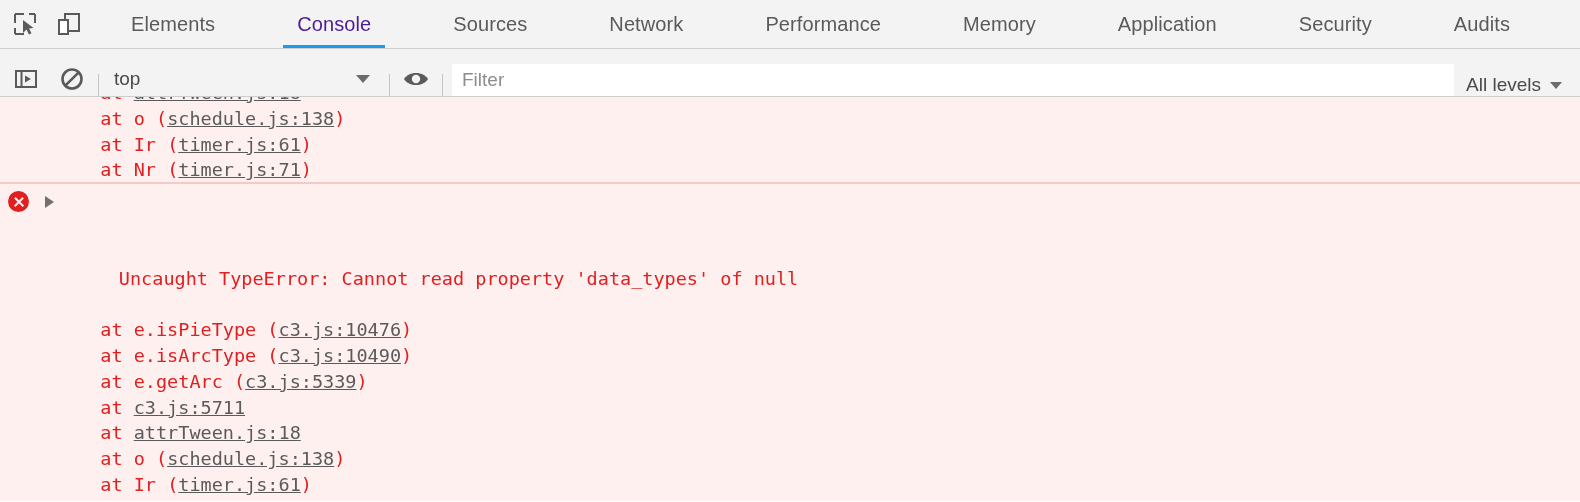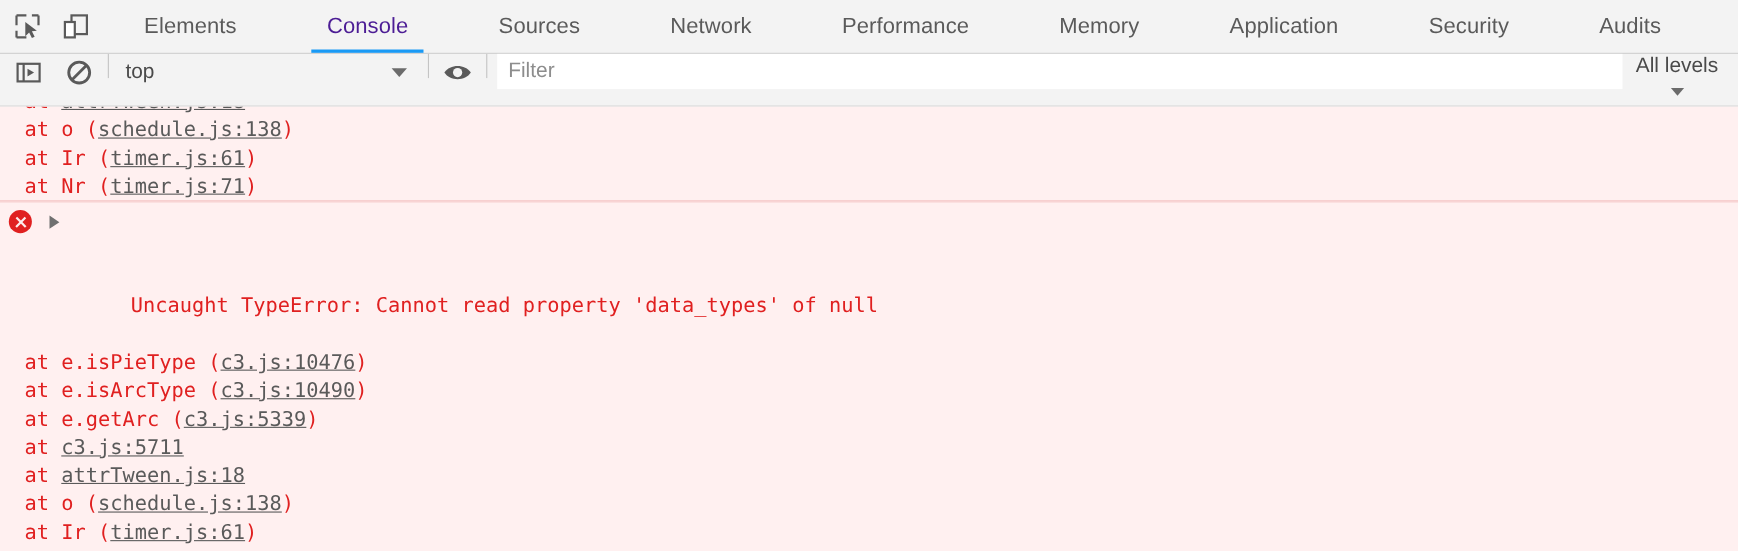--- a/index.html
+++ b/index.html
@@ -71,21 +71,21 @@
     height: 3px;
     background: #1a9af5;
   }
 
   
   .filterbar {
     height: 48px;
     background: #f3f3f3;
     border-bottom: 1px solid #cdcdcd;
     display: flex;
-    align-items: flex-start;
+    align-items: flex-end;
     box-sizing: border-box;
     padding-left: 9px;
   }
   .fb-btn {
     width: 34px;
     height: 34px;
     display: flex;
     align-items: center;
     justify-content: center;
   }
@@ -132,21 +132,20 @@
   .filter-input::placeholder {
     color: #8d8d8d;
     opacity: 1;
   }
   .levels {
     display: flex;
     align-items: center;
     gap: 9px;
     padding-right: 18px;
     white-space: nowrap;
-    flex-direction: column;
   }
   .levels .label {
     font-size: 19px;
     color: #4a4a4a;
   }
   .levels .caret {
     border-left-width: 6px;
     border-right-width: 6px;
     border-top-width: 7px;
   }
@@ -172,20 +171,21 @@
     border-top: 1px solid #f6c9c9;
   }
   .msg-group::after {
     content: "";
     position: absolute;
     left: 0; right: 0; bottom: 0;
     height: 1px;
     background: #f6c9c9;
   }
   .stack-line {
+    padding-left: 78px;
     color: #e02020;
     white-space: pre;
   }
   .err-head {
     position: relative;
     padding-left: 52px;
     color: #e02020;
     white-space: pre;
   }
   .err-icon {

